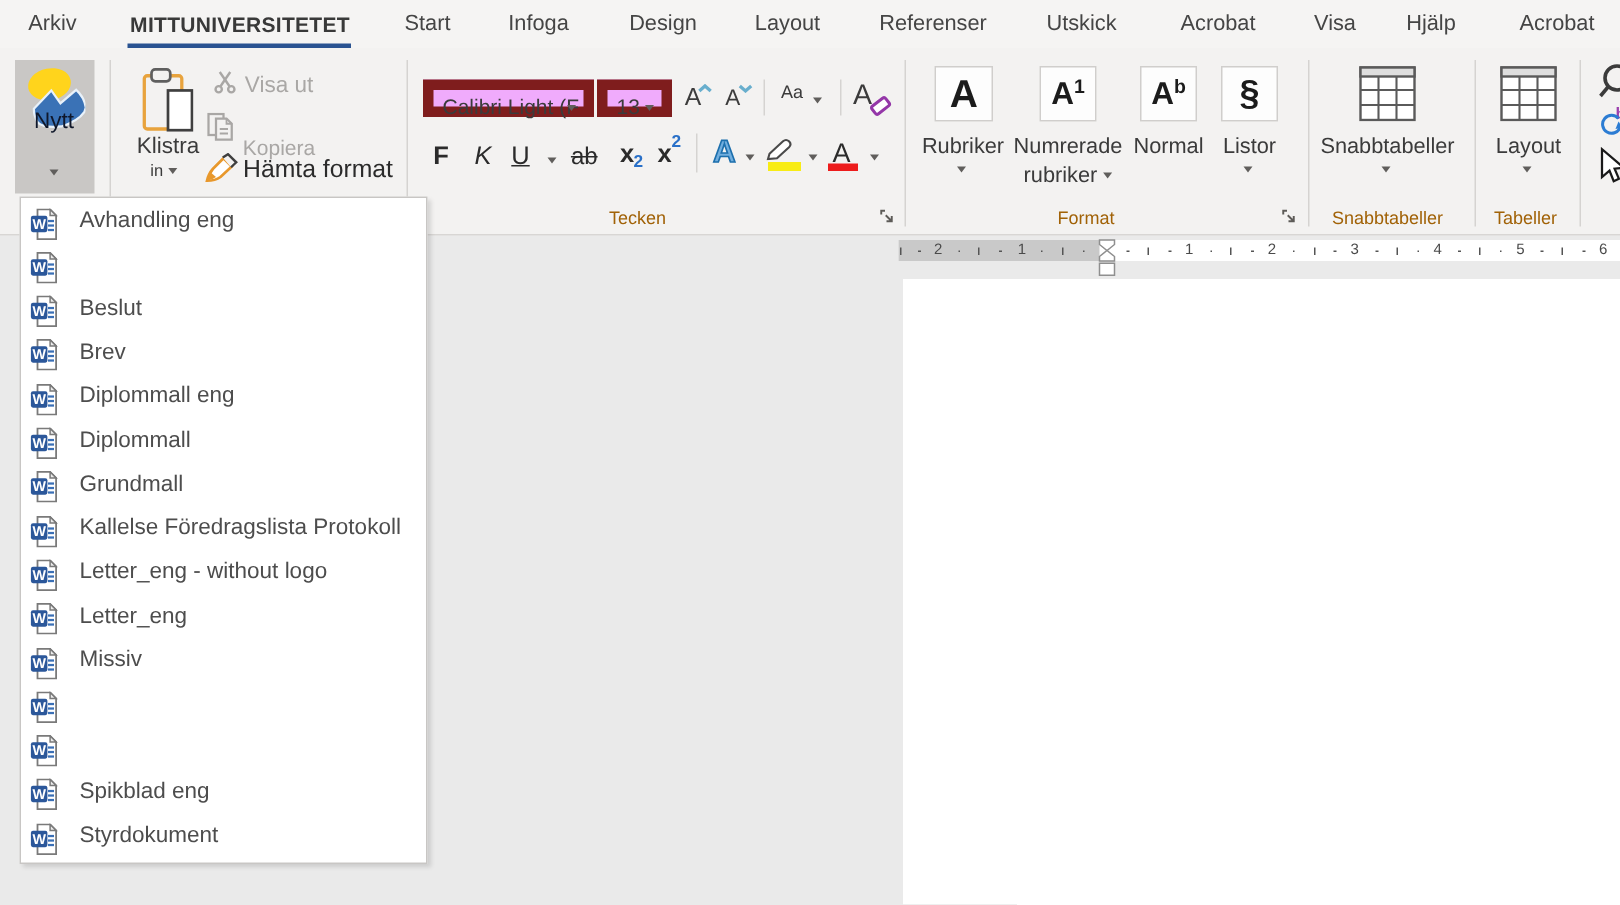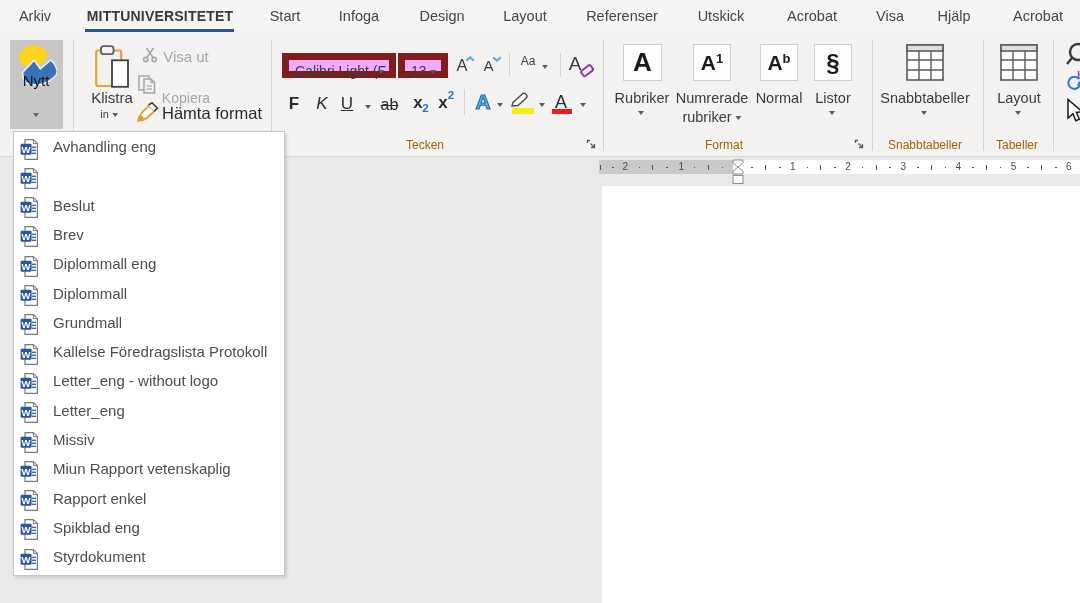--- a/index.html
+++ b/index.html
@@ -381,33 +381,31 @@
     <div class="mi" style="top:324.8px">
       <svg width="20" height="21" viewBox="0 0 20 21">
         <path d="M 5,0.6 L 13.4,0.6 L 17.4,4.6 L 17.4,20.4 L 5,20.4 Z" fill="#fff" stroke="#7a7a7a" stroke-width="1.2"></path>
         <path d="M 13.4,0.6 L 13.4,4.6 L 17.4,4.6 Z" fill="#ececec" stroke="#7a7a7a" stroke-width="1"></path>
         <rect x="12" y="7.6" width="4" height="1.5" fill="#3a6fb5"></rect>
         <rect x="12" y="10.6" width="4" height="1.5" fill="#3a6fb5"></rect>
         <rect x="12" y="13.6" width="4" height="1.5" fill="#3a6fb5"></rect>
         <rect x="0.6" y="4.8" width="11" height="11" rx="1.4" fill="#2b579a"></rect>
         <text x="6.1" y="13.6" font-size="9.5" font-weight="bold" fill="#fff" text-anchor="middle" font-family="Liberation Sans">W</text>
       </svg>
-      <span>Miun Rapport vetenskaplig</span>
     </div>
     <div class="mi" style="top:354.1px">
       <svg width="20" height="21" viewBox="0 0 20 21">
         <path d="M 5,0.6 L 13.4,0.6 L 17.4,4.6 L 17.4,20.4 L 5,20.4 Z" fill="#fff" stroke="#7a7a7a" stroke-width="1.2"></path>
         <path d="M 13.4,0.6 L 13.4,4.6 L 17.4,4.6 Z" fill="#ececec" stroke="#7a7a7a" stroke-width="1"></path>
         <rect x="12" y="7.6" width="4" height="1.5" fill="#3a6fb5"></rect>
         <rect x="12" y="10.6" width="4" height="1.5" fill="#3a6fb5"></rect>
         <rect x="12" y="13.6" width="4" height="1.5" fill="#3a6fb5"></rect>
         <rect x="0.6" y="4.8" width="11" height="11" rx="1.4" fill="#2b579a"></rect>
         <text x="6.1" y="13.6" font-size="9.5" font-weight="bold" fill="#fff" text-anchor="middle" font-family="Liberation Sans">W</text>
       </svg>
-      <span>Rapport enkel</span>
     </div>
     <div class="mi" style="top:383.40000000000003px">
       <svg width="20" height="21" viewBox="0 0 20 21">
         <path d="M 5,0.6 L 13.4,0.6 L 17.4,4.6 L 17.4,20.4 L 5,20.4 Z" fill="#fff" stroke="#7a7a7a" stroke-width="1.2"></path>
         <path d="M 13.4,0.6 L 13.4,4.6 L 17.4,4.6 Z" fill="#ececec" stroke="#7a7a7a" stroke-width="1"></path>
         <rect x="12" y="7.6" width="4" height="1.5" fill="#3a6fb5"></rect>
         <rect x="12" y="10.6" width="4" height="1.5" fill="#3a6fb5"></rect>
         <rect x="12" y="13.6" width="4" height="1.5" fill="#3a6fb5"></rect>
         <rect x="0.6" y="4.8" width="11" height="11" rx="1.4" fill="#2b579a"></rect>
         <text x="6.1" y="13.6" font-size="9.5" font-weight="bold" fill="#fff" text-anchor="middle" font-family="Liberation Sans">W</text>

